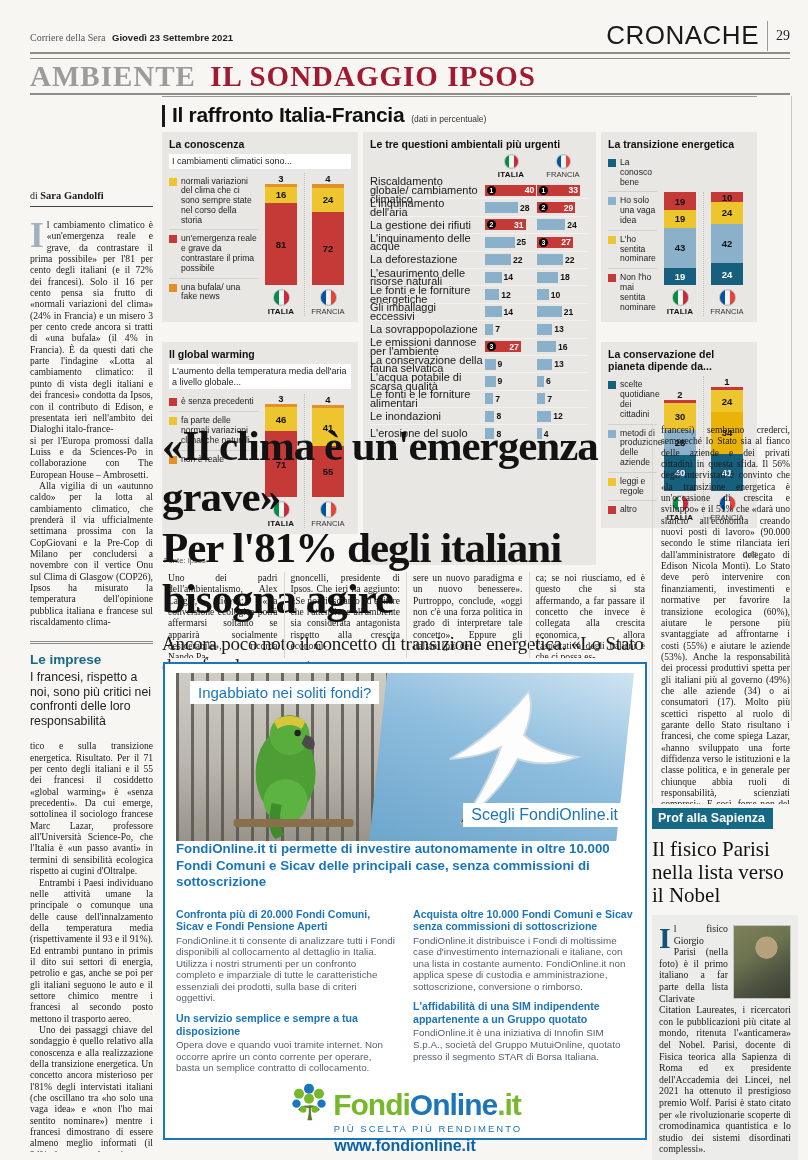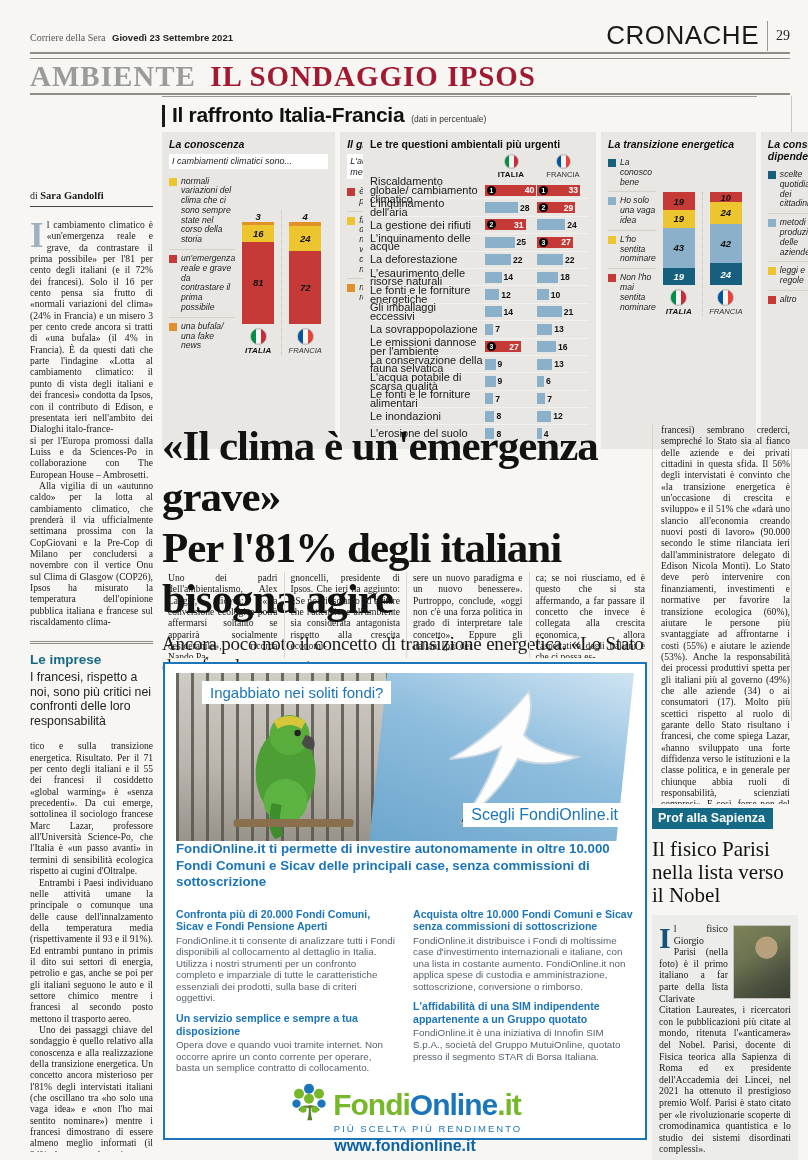--- a/index.html
+++ b/index.html
@@ -22,21 +22,21 @@
   .kicker-rule{position:absolute;left:30px;top:93px;width:760px;height:2px;background:#8f8d88;}
   .edge-rule{position:absolute;left:791px;top:96px;width:1px;height:625px;background:#c9c7c2;}
 
   
   .ig{position:absolute;left:162px;top:96px;width:595px;height:327px;border-top:1px solid #9a9894;font-family:"Liberation Sans",sans-serif;}
   .ig-titlebar{display:flex;align-items:flex-end;gap:7px;padding:6px 0 5px 0;}
   .ig-titlebar .tbar{width:3px;height:22px;background:#1a1a1a;}
   .ig-title{font-size:21px;font-weight:bold;color:#111;letter-spacing:-.3px;}
   .ig-note{font-size:8.5px;color:#333;padding-bottom:3px;}
   .ig-grid{display:flex;gap:5px;align-items:stretch;}
-  .igcol{display:flex;flex-direction:row;gap:5px;font-style:italic;}
+  .igcol{display:flex;flex-direction:column;gap:20px;}
   .igcol.c1{width:196px;}
   .igcol.c3{width:156px;}
   .panel{background:#e8e7e3;padding:6px 7px;box-sizing:border-box;}
   .panel-title{font-size:10.5px;font-weight:bold;color:#111;margin-bottom:4px;}
   .panel-q{background:#fff;font-size:9px;color:#222;padding:2px 3px;margin-bottom:4px;line-height:10.5px;}
   .panel-flex{display:flex;}
   .leg{flex:1;min-width:0;}
   .leg-item{display:flex;gap:4px;padding:4px 0;font-size:8.6px;line-height:9.8px;color:#222;}
   .leg-item + .leg-item{border-top:1px solid #d3d1cc;}
   .leg-sq{width:8px;height:8px;flex:0 0 8px;margin-top:1px;}
@@ -107,21 +107,21 @@
     linear-gradient(150deg,#7d8157 0%,#6c7350 38%,#4d5340 70%,#3a3f32 100%);}
 
   
   .ad{position:absolute;left:163px;top:662px;width:484px;height:478px;background:#fff;border:2px solid #1b75bb;box-sizing:border-box;padding:9px 11px;font-family:"Liberation Sans",sans-serif;}
   .ad-photo{position:relative;height:168px;overflow:hidden;}
   .ad-cage{position:absolute;left:0;top:0;width:47%;height:100%;
     background:repeating-linear-gradient(90deg,rgba(90,86,80,.85) 0 3px,rgba(210,206,198,.15) 3px 15px),linear-gradient(180deg,#cfccc4 0%,#b5b1a8 55%,#8e897f 100%);}
   .ad-sky{position:absolute;right:0;top:0;width:54%;height:100%;transform:skewX(-6deg);transform-origin:top;
     background:linear-gradient(200deg,#cfe4f2 0%,#8fbede 45%,#6da6cc 100%);}
   .cap{position:absolute;background:#fff;color:#1b75bb;padding:3px 8px;}
-  .cap1{left:26px;top:8px;font-size:15px;}
+  .cap1{left:14px;top:8px;font-size:15px;}
   .cap2{right:8px;bottom:14px;font-size:16px;}
   .ad-lead{color:#1b75bb;font-weight:bold;font-size:13.3px;line-height:16.5px;}
   .ad-cols{display:flex;gap:16px;margin-top:9px;}
   .ad-col{flex:1;}
   .ad-h{color:#1b75bb;font-weight:bold;font-size:10.6px;line-height:12.5px;margin:8px 0 2px 0;}
   .ad-p{color:#55616c;font-size:9.8px;line-height:11.6px;}
   .ad-logo{text-align:center;margin-top:8px;}
   .logo-line{display:flex;align-items:flex-end;justify-content:center;gap:4px;}
   .logo-name{font-size:30px;font-weight:bold;letter-spacing:-1px;}
   .lg-green{color:#76b82a;}

